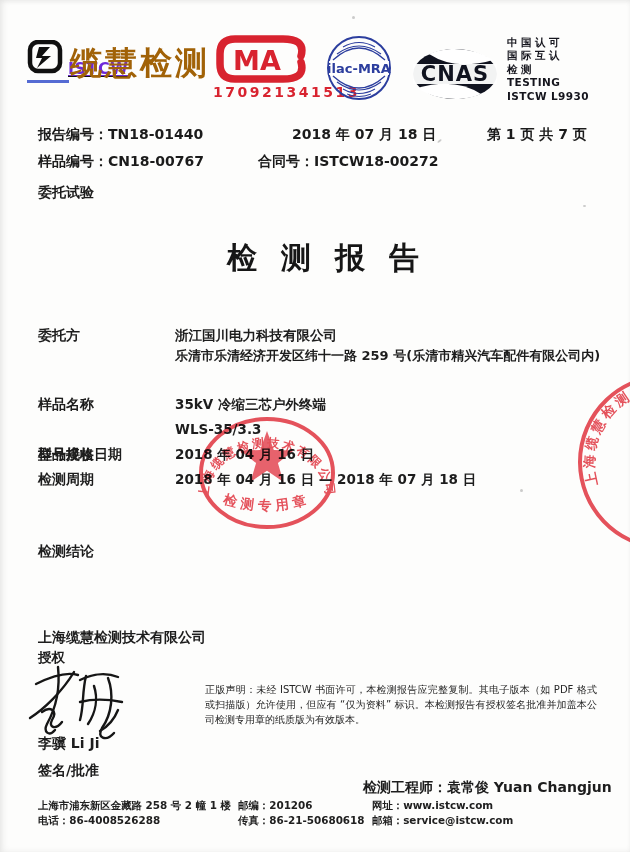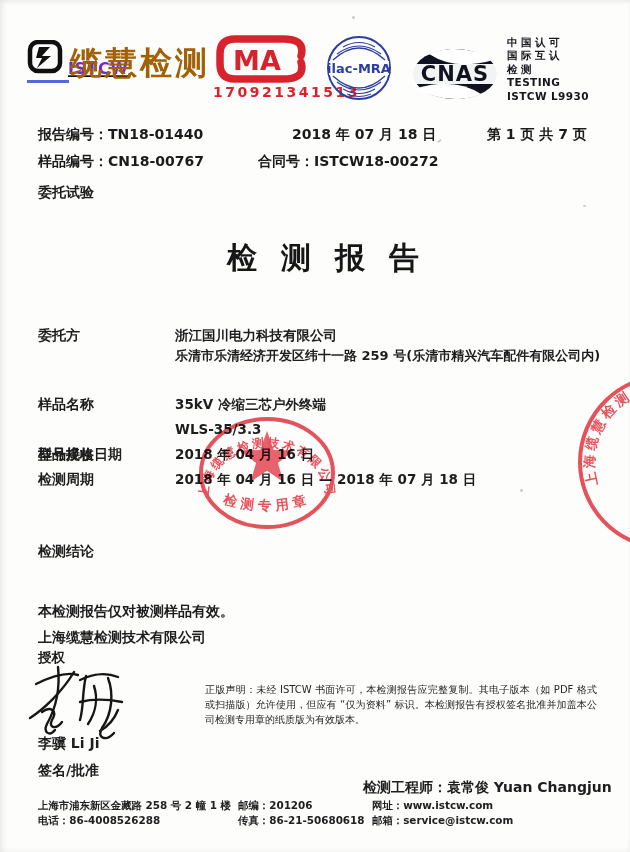--- a/index.html
+++ b/index.html
@@ -117,21 +117,20 @@
   <div class="abs val" style="top:421px;">WLS-35/3.3</div>
 
   <div class="abs lbl" style="top:446px;">样品接收日期</div>
   <div class="abs val" style="top:446px;">2018 年 04 月 16 日</div>
 
   <div class="abs lbl" style="top:471px;">检测周期</div>
   <div class="abs val" style="top:471px;">2018 年 04 月 16 日 — 2018 年 07 月 18 日</div>
 
   <div class="abs lbl" style="top:496px;margin-top:47px;">检测结论</div>
 
-  <div class="abs lbl" style="top:603px;">本检测报告仅对被测样品有效。</div>
   <div class="abs lbl" style="top:629px;">上海缆慧检测技术有限公司</div>
   <div class="abs lbl" style="top:649px;font-size:13.5px;">授权</div>
 
   <svg class="abs" style="left:22px;top:662px;" width="112" height="82" viewBox="0 0 112 82">
     <g fill="none" stroke="#161616" stroke-width="2.4" stroke-linecap="round">
       <path d="M14 22 C30 14 46 10 56 13"></path>
       <path d="M36 5 C38 24 35 44 25 62 C21 70 27 75 33 68"></path>
       <path d="M52 10 C40 30 22 47 8 56"></path>
       <path d="M20 50 C28 44 36 48 30 58 C26 66 34 68 40 60"></path>
       <path d="M64 14 C60 30 62 44 58 58"></path>

